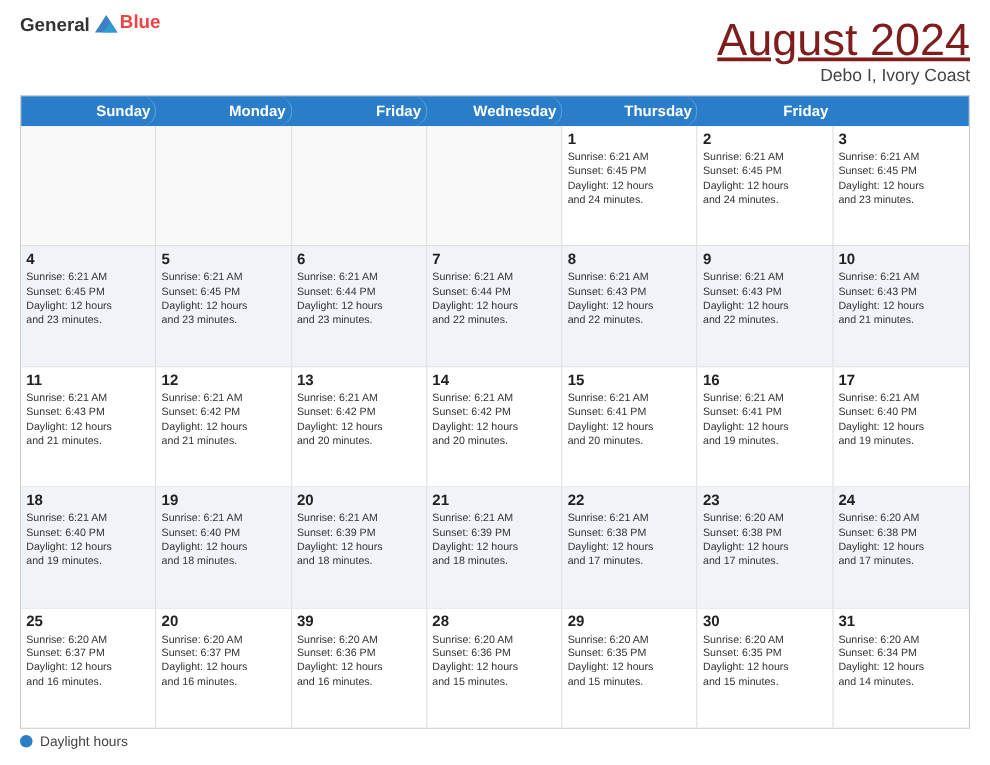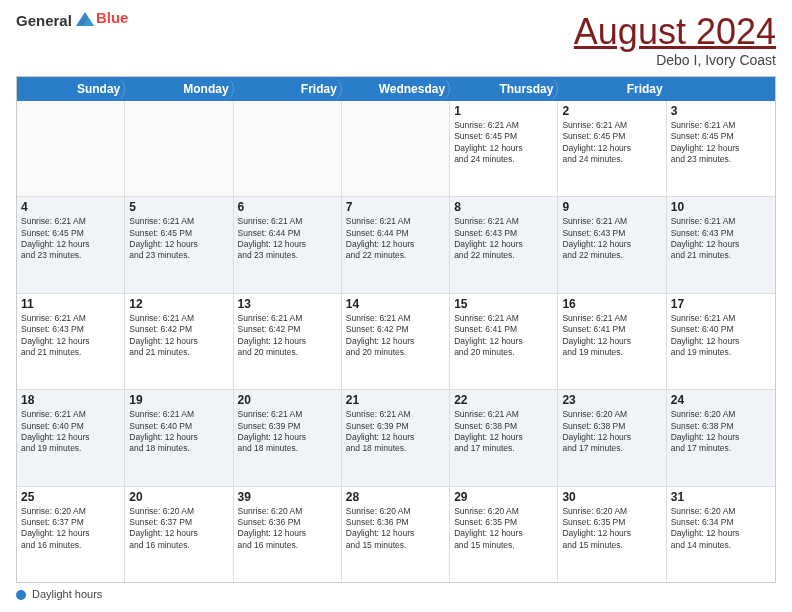--- a/index.html
+++ b/index.html
@@ -108,21 +108,21 @@
     .day-info {
       font-size: 8.5px;
       color: #333;
       line-height: 1.35;
     }
     .footer {
       margin-top: 5px;
       font-size: 11px;
       color: #444;
       display: flex;
-      align-items: flex-end;
+      align-items: flex-start;
       gap: 6px;
     }
     .footer-dot {
       width: 10px;
       height: 10px;
       background: #2a7dc9;
       border-radius: 50%;
       display: inline-block;
     }
   </style>

